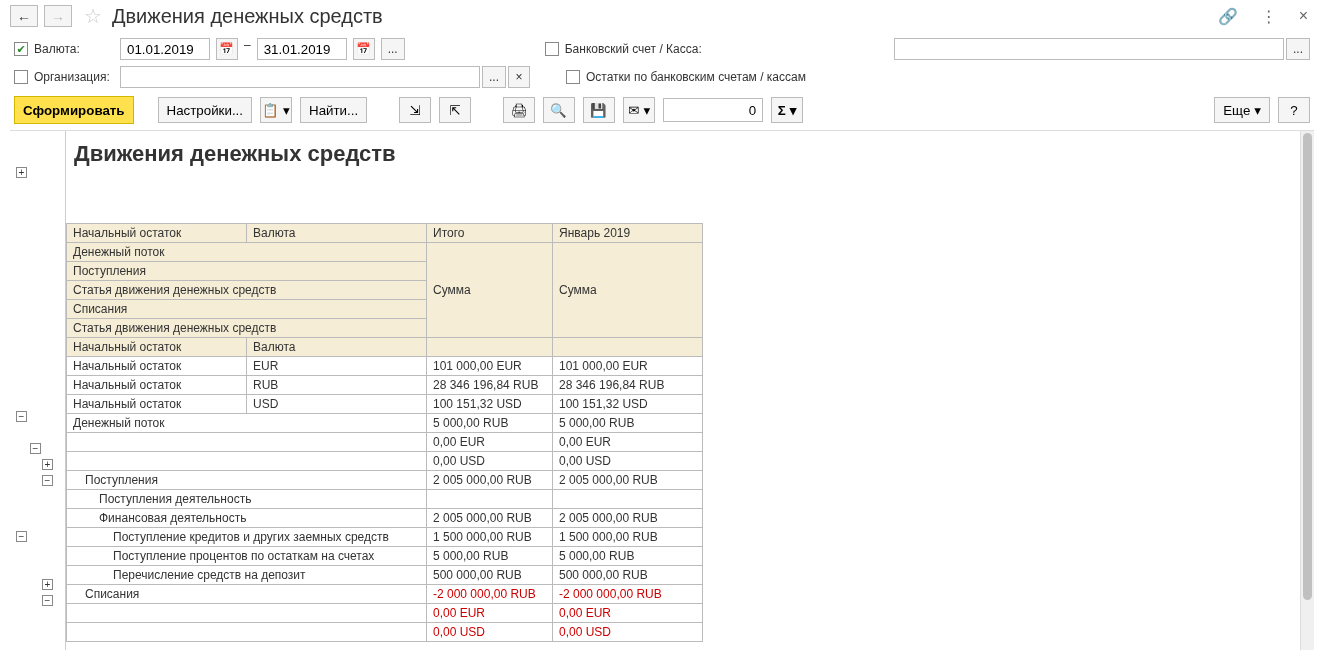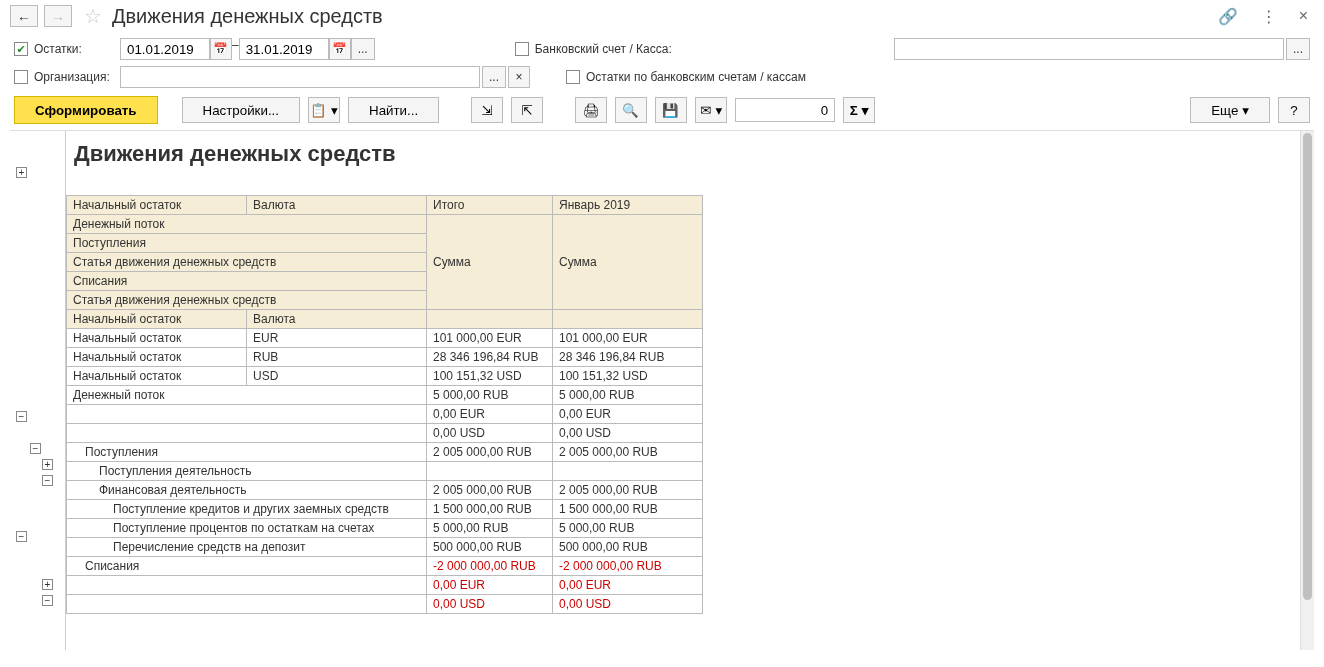--- a/index.html
+++ b/index.html
@@ -40,42 +40,42 @@
   .filter-label { display: flex; align-items: center; gap: 6px; }
   .checkbox {
     width: 14px; height: 14px; border: 1px solid #888;
     display: inline-flex; align-items: center; justify-content: center;
     font-size: 11px; color: #2a8a2a;
   }
   .date-input, .text-input {
     border: 1px solid #bbb; height: 22px; padding: 2px 6px;
     background: #fff;
   }
-  .date-group { display: flex; align-items: flex-start; }
+  .date-group { display: flex; align-items: flex-start; gap: 6px; }
   .date-input { width: 90px; }
   .cal-btn {
     width: 22px; height: 22px; border: 1px solid #bbb;
     background: #f5f5f5;
     display: flex; align-items: center; justify-content: center;
     cursor: pointer;
   }
   .text-input.org { width: 360px; }
   .text-input.bank { width: 390px; }
   .small-btn {
     height: 22px; min-width: 22px; padding: 0 6px;
     border: 1px solid #bbb; background: #f5f5f5; cursor: pointer;
     display: inline-flex; align-items: center; justify-content: center;
   }
 
   .toolbar {
     display: flex; align-items: center; gap: 8px;
     padding: 6px 14px;
   }
   .btn {
-    height: 26px; padding: 0 20px;
+    height: 26px; padding: 0 8px;
     border: 1px solid #bbb; background: #f5f5f5;
     cursor: pointer;
     display: inline-flex; align-items: center; justify-content: center;
     gap: 4px;
   }
   .btn-primary {
     background: #ffe14d;
     border-color: #d4b800;
     font-weight: bold;
     height: 28px;
@@ -122,20 +122,21 @@
     background: #c0c0c0; border-radius: 7px;
     margin: 2px; height: 90%;
   }
 
   .report-title { font-size: 22px; font-weight: bold; padding: 10px 8px 28px 8px; }
   .report-filter { padding: 0 8px 24px 8px; }
 
   table.report {
     border-collapse: collapse;
     margin-left: 0;
+    margin-top: 28px;
   }
   table.report td, table.report th {
     border: 1px solid #bbb;
     padding: 2px 6px;
     font-size: 12px;
     text-align: left;
     height: 17px;
   }
   .hdr { background: #f5edd5; }
   td.num { text-align: right; }
@@ -165,21 +166,21 @@
     <span class="icon-btn">🔗</span>
     <span class="icon-btn">⋮</span>
     <span class="icon-btn">×</span>
   </div>
 </div>
 
 <div class="filters">
   <div class="filter-row">
     <div class="filter-label" style="width:96px;">
       <span class="checkbox">✔</span>
-      <span>Остатки:</span>
+      <span>Валюта:</span>
     </div>
     <div class="date-group">
       <input class="date-input" value="01.01.2019" style="">
       <div class="cal-btn">
           <span>📅</span>
         </div>
       <span>–</span>
       <input class="date-input" value="31.01.2019" style="">
       <div class="cal-btn">
           <span>📅</span>

